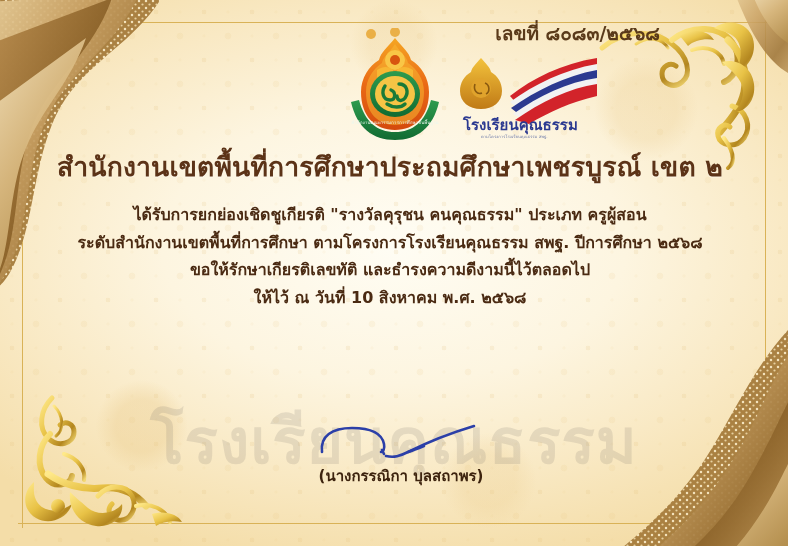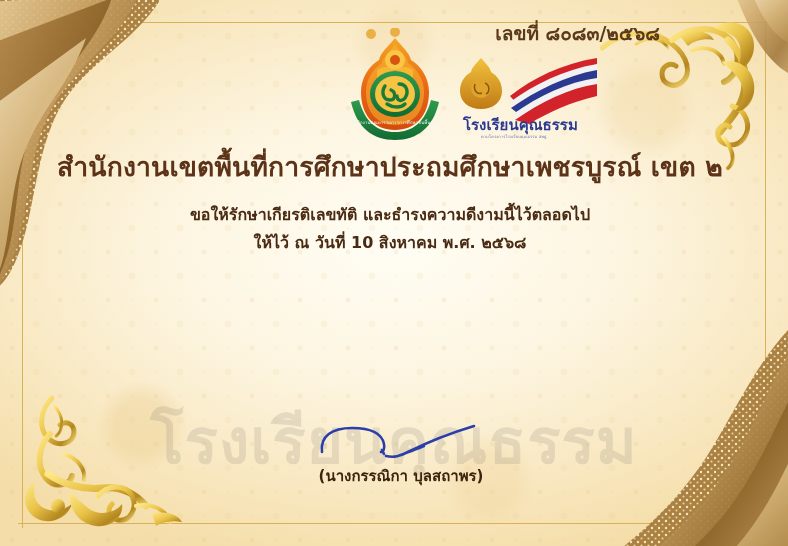--- a/index.html
+++ b/index.html
@@ -267,20 +267,22 @@
       <path d="M60,70 C86,52 114,38 142,34 L142,46 C116,52 94,62 74,74 Z" fill="#d2232a"></path>
 
       <text x="8" y="80" font-size="15" fill="#2b3990" font-weight="bold" font-family="DejaVu Sans, sans-serif">โรงเรียนคุณธรรม</text>
       <text x="26" y="88" font-size="4.2" fill="#6d7aa8" font-family="DejaVu Sans, sans-serif">ตามโครงการโรงเรียนคุณธรรม สพฐ.</text>
     </svg>
   </div>
 
   <div class="content">
     <div class="org-title">สำนักงานเขตพื้นที่การศึกษาประถมศึกษาเพชรบูรณ์ เขต ๒</div>
     <div class="body-lines">
+      <div class="body-line">ได้รับการยกย่องเชิดชูเกียรติ "รางวัลคุรุชน คนคุณธรรม" ประเภท ครูผู้สอน</div>
+      <div class="body-line">ระดับสำนักงานเขตพื้นที่การศึกษา ตามโครงการโรงเรียนคุณธรรม สพฐ. ปีการศึกษา ๒๕๖๘</div>
       <div class="body-line">ขอให้รักษาเกียรติเลขทัติ และธำรงความดีงามนี้ไว้ตลอดไป</div>
       <div class="body-line">ให้ไว้ ณ วันที่ 10 สิงหาคม พ.ศ. ๒๕๖๘</div>
     </div>
   </div>
 
   <div class="sig-block">
     <div class="sig-mark">
       <svg width="230" height="46" viewBox="0 0 230 46">
         <g fill="none" stroke="#2b3fa8" stroke-width="2.6" stroke-linecap="round">
           <path d="M36,34 C34,18 46,10 66,10 C86,10 96,16 98,26 C99,31 97,34 95,34"></path>

